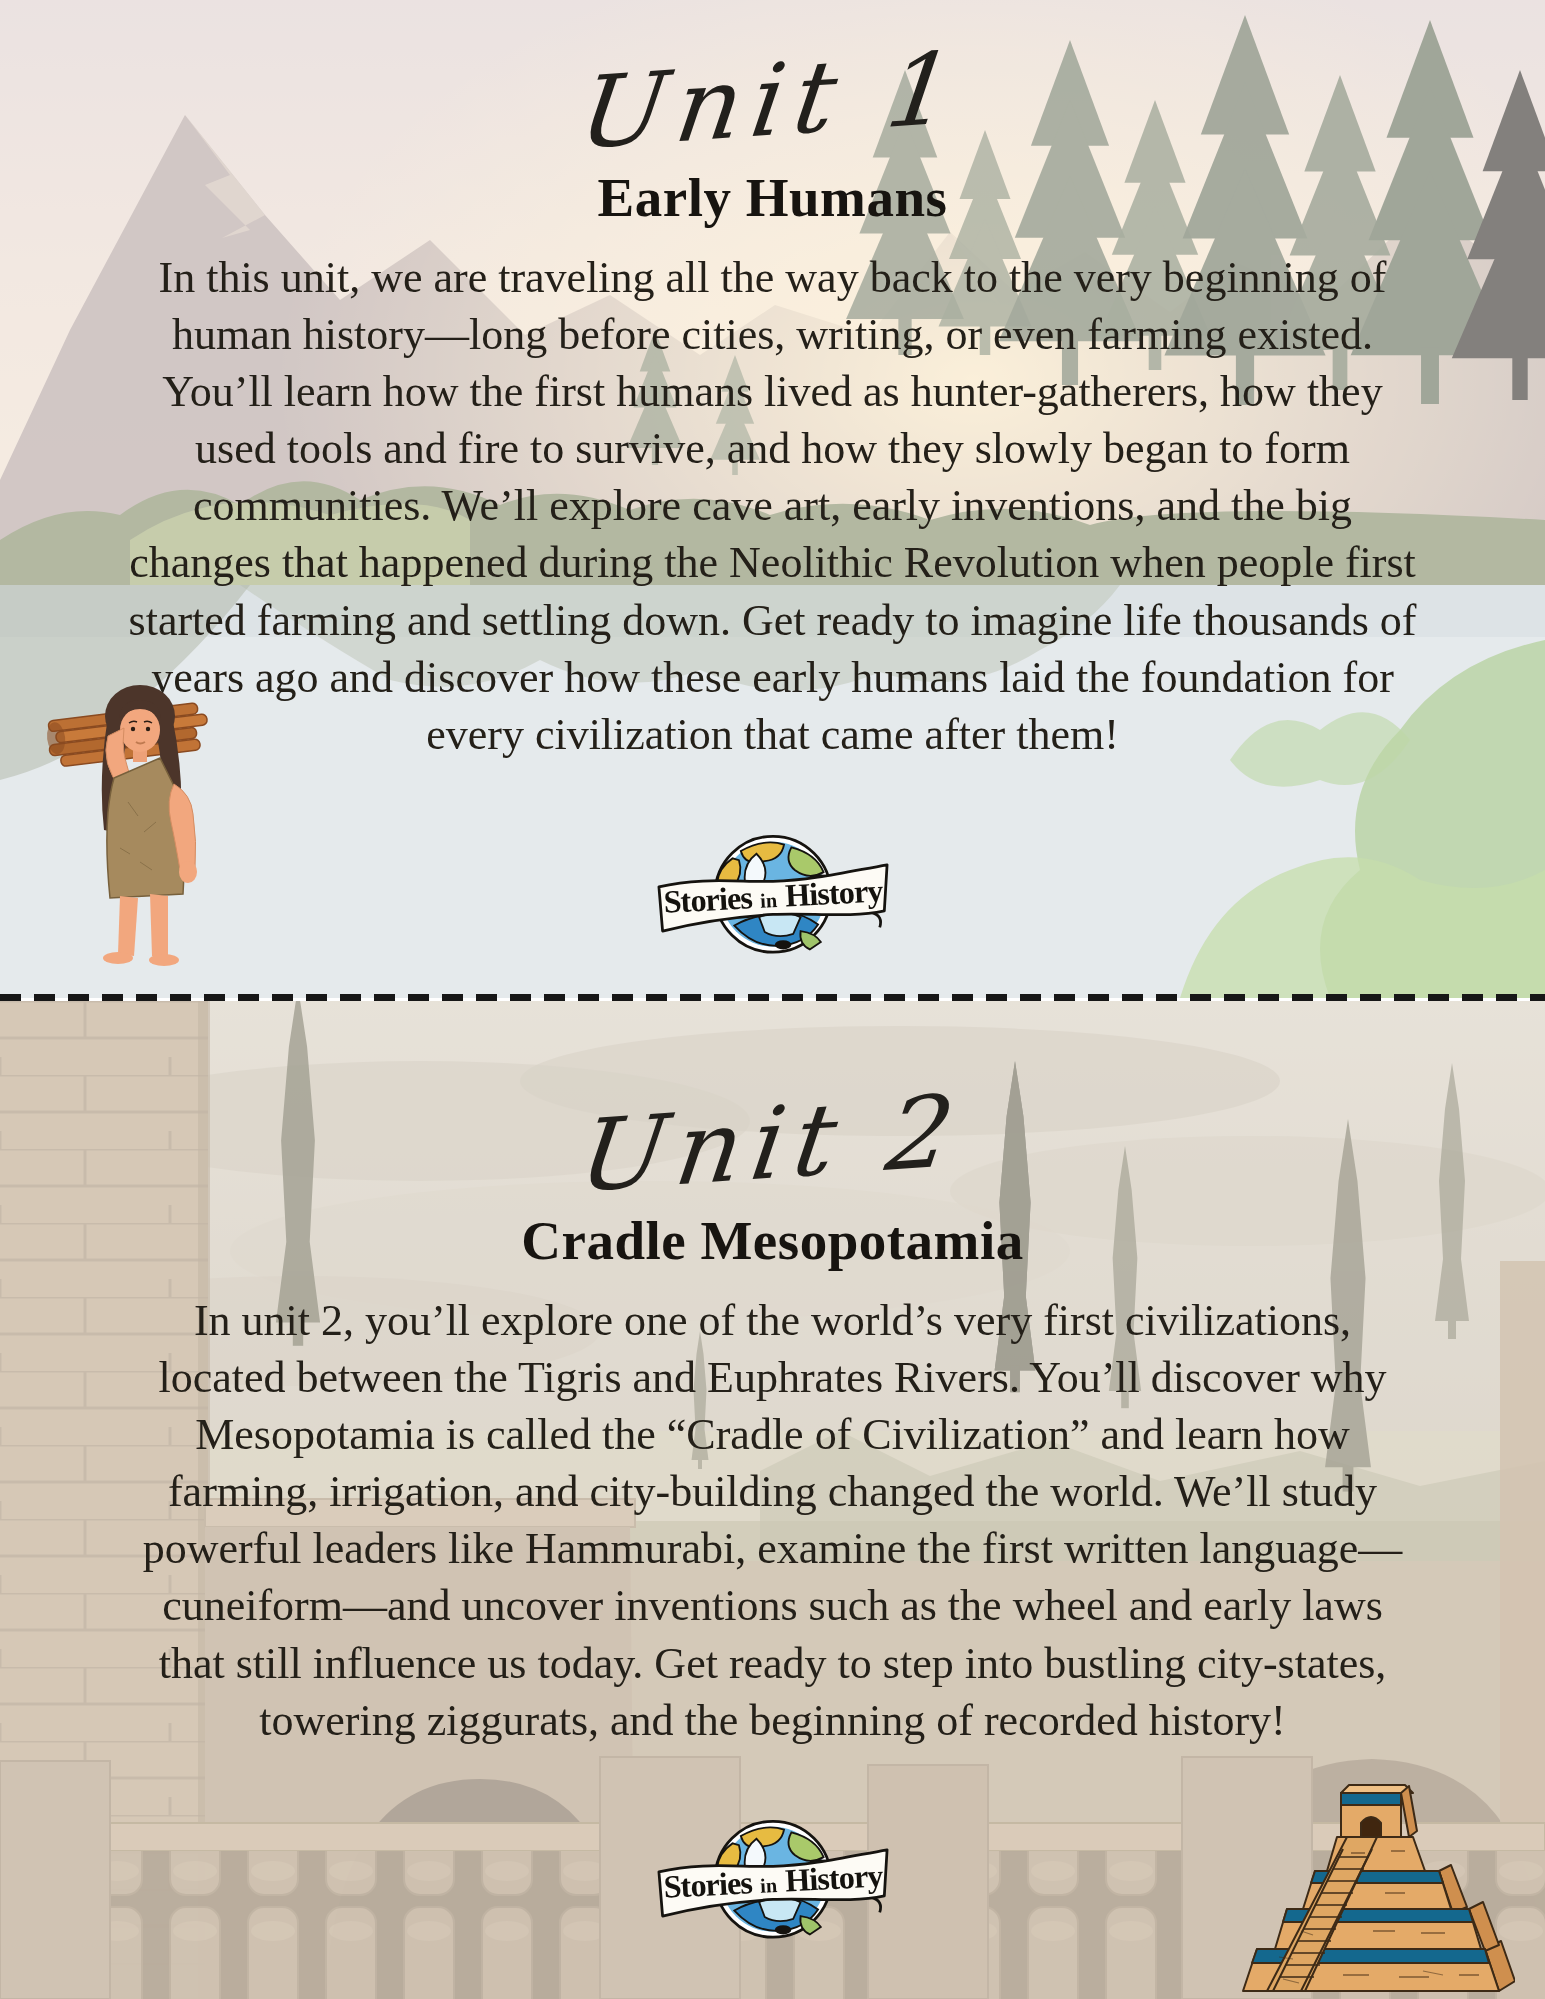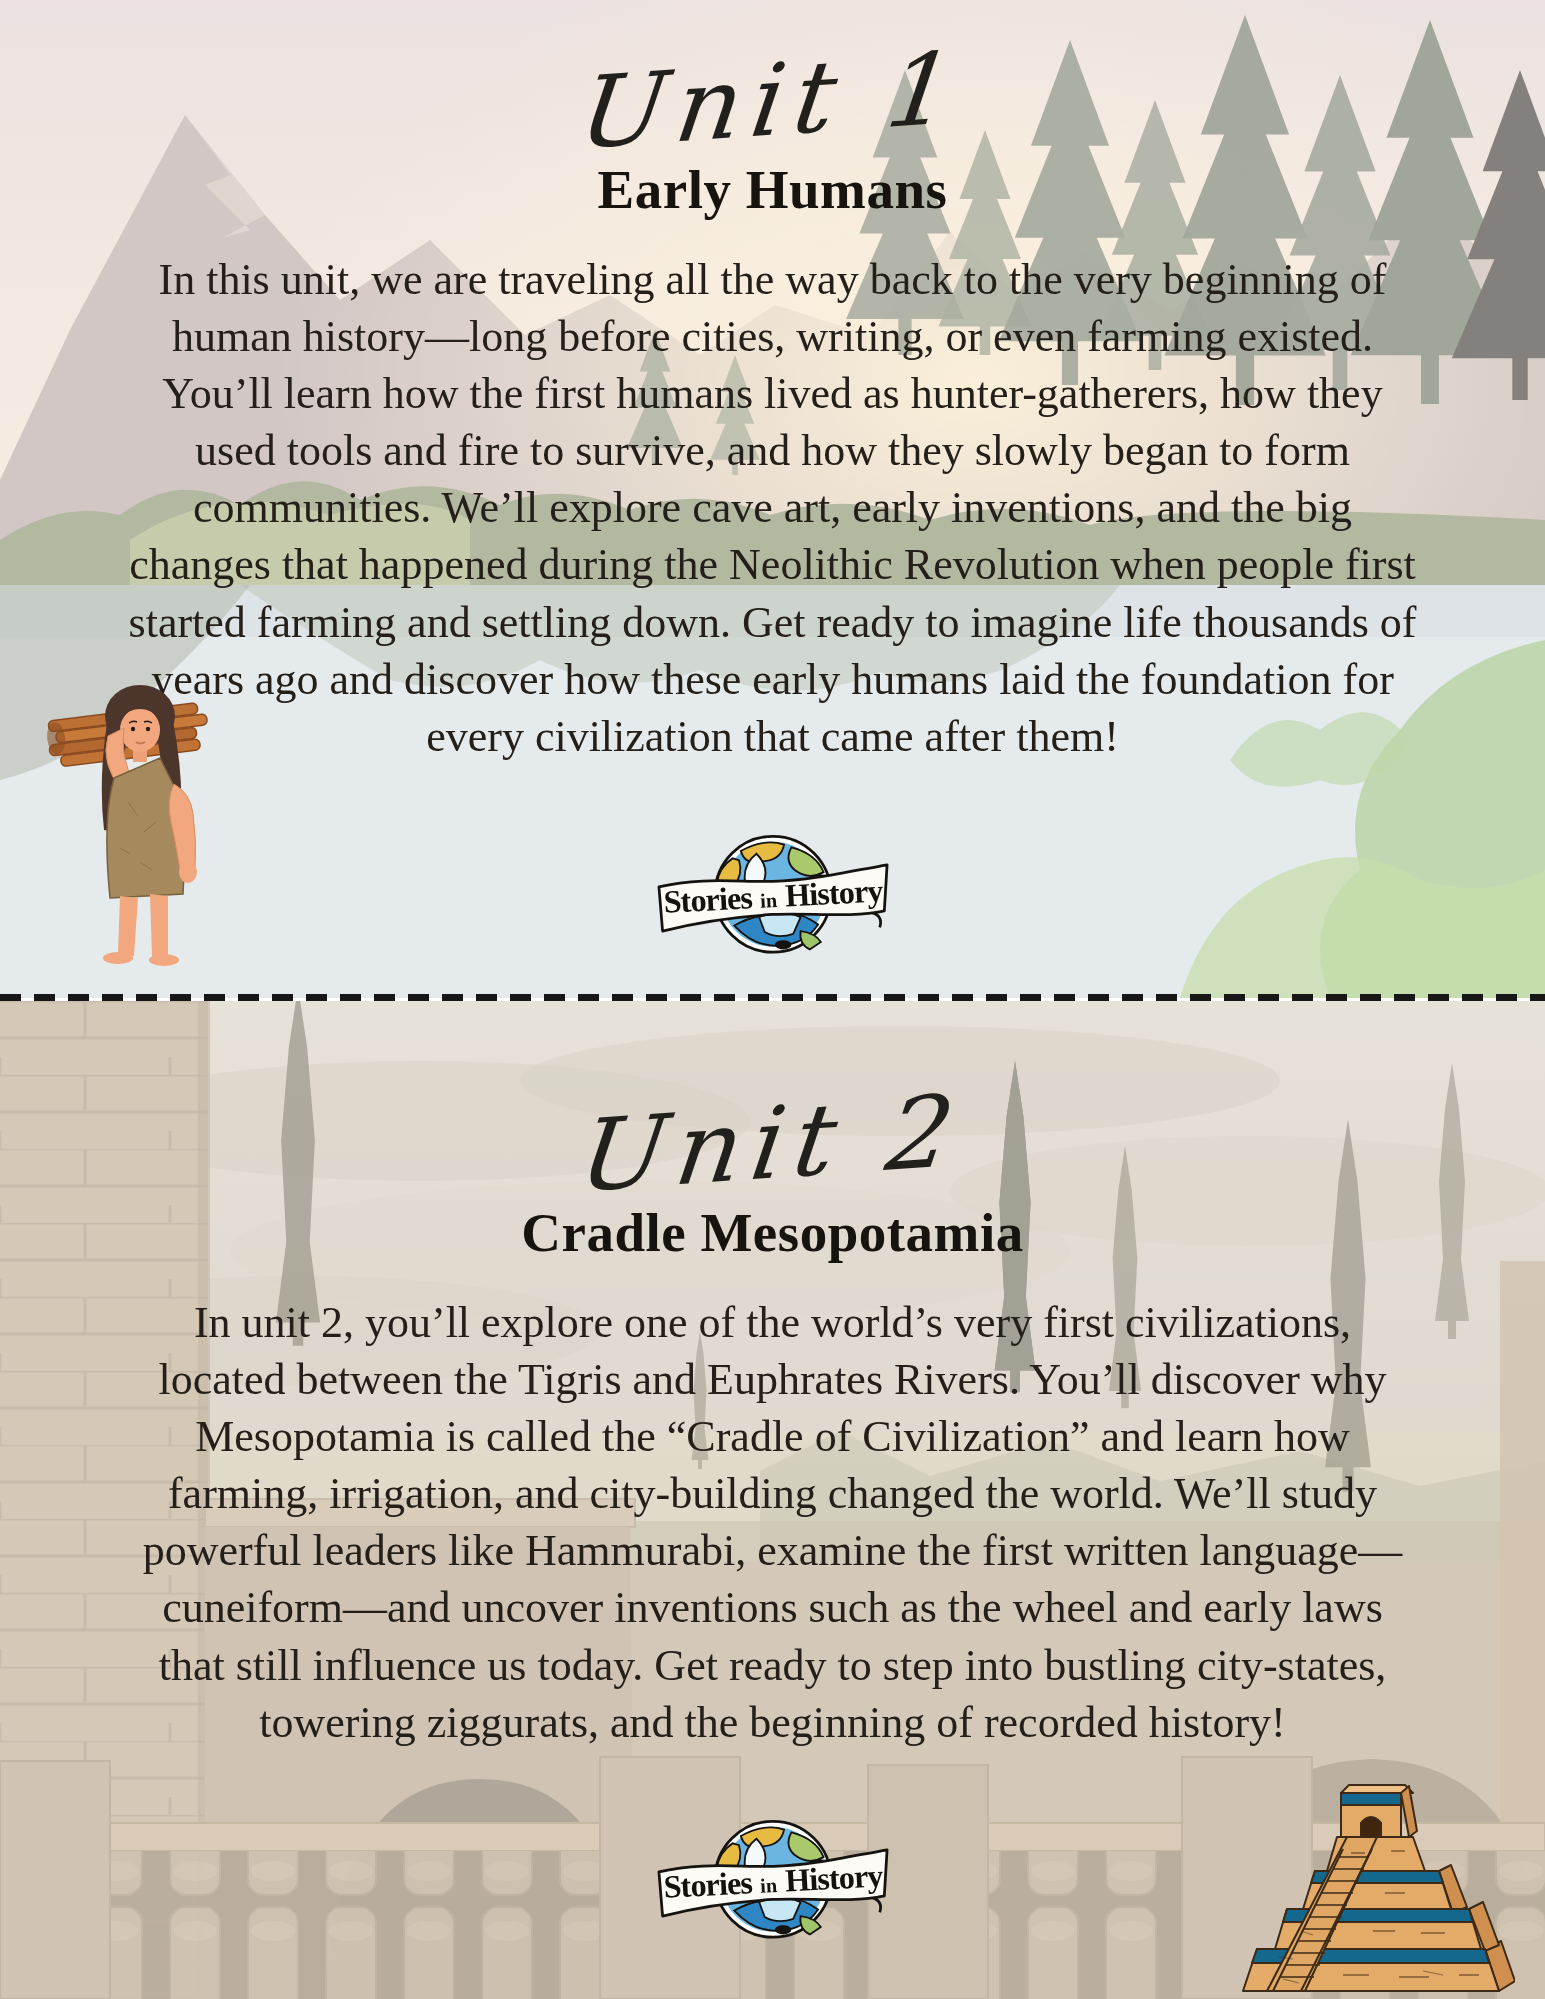--- a/index.html
+++ b/index.html
@@ -12,23 +12,23 @@
   .wash{position:absolute;top:0;left:0;width:100%;height:100%;}
   .wash1{background:rgba(252,246,239,0.52);}
   .wash2{background:rgba(241,233,222,0.54);}
   .content{position:relative;z-index:3;text-align:center;}
   .content1{padding-top:46px;}
   .content2{padding-top:88px;}
   .script-title{display:inline-block;
         font-family:"DejaVu Serif",serif;font-style:italic;font-weight:400;
         font-size:100px;line-height:1.1;color:#22201c;
         letter-spacing:10px;transform:skewX(-12deg) rotate(-4deg);}
-  .heading{margin:4px 0 0 0;font-family:"Liberation Serif",serif;font-weight:700;
+  .heading{margin:12px 0 0 0;font-family:"Liberation Serif",serif;font-weight:700;
         font-size:55px;line-height:1.1;color:#171410;letter-spacing:0.5px;}
-  .body-text{width:1290px;margin:30px auto 0;font-size:44px;line-height:1.3;
+  .body-text{width:1290px;margin:20px auto 0;font-size:44px;line-height:1.3;
         color:#242019;text-align:center;}
   .divider{position:absolute;top:994px;left:0;width:1545px;height:7px;z-index:8;
         background:repeating-linear-gradient(90deg,#171717 0px,#171717 21px,transparent 21px,transparent 34px);}
   .logo{position:absolute;left:50%;transform:translateX(-50%);z-index:4;width:268px;height:138px;}
   .logo1{bottom:32px;}
   .logo2{bottom:48px;}
   .logo-text{font-family:"Liberation Serif",serif;font-weight:700;fill:#14120e;}
   .logo-word{font-size:35px;letter-spacing:-1px;}
   .logo-in{font-size:22px;}
   .cave-woman{position:absolute;left:44px;top:672px;width:190px;height:296px;z-index:4;}

